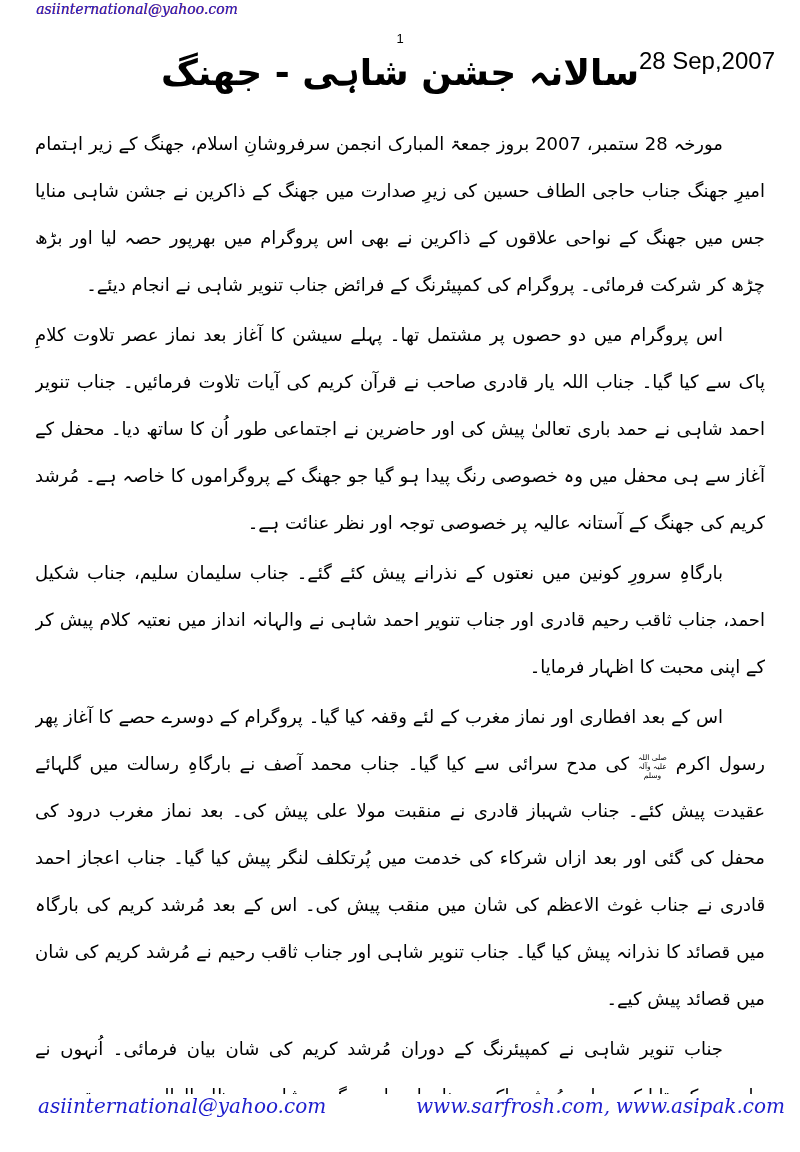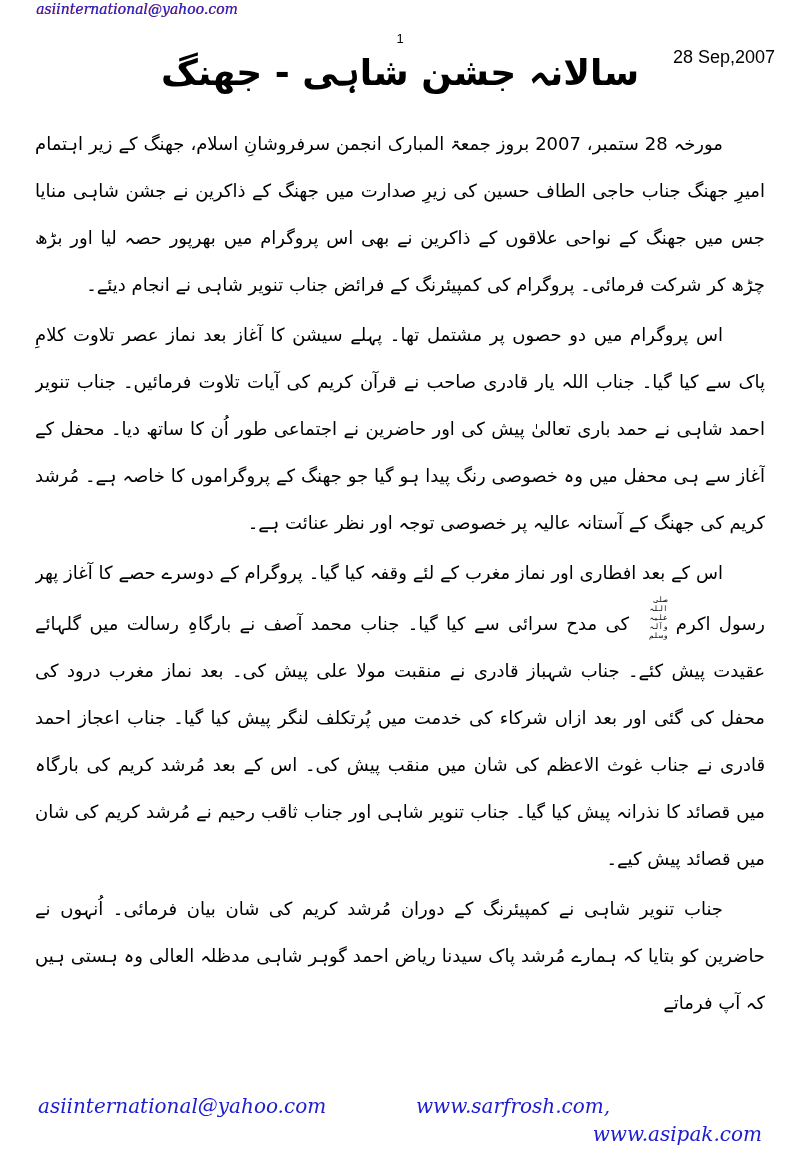--- a/index.html
+++ b/index.html
@@ -45,21 +45,21 @@
     left: 0;
     right: 0;
     text-align: center;
     font-size: 13px;
     font-family: "Liberation Sans", sans-serif;
   }
   .doc-date {
     position: absolute;
     top: 47px;
     right: 25px;
-    font-size: 18px;
+    font-size: 24px;
     font-family: "Liberation Sans", sans-serif;
     color: #000000;
   }
   .doc-title {
     position: absolute;
     top: 52px;
     left: 0;
     right: 0;
     margin: 0;
     text-align: center;
@@ -84,25 +84,24 @@
   }
   .doc-body p {
     margin: 0 0 3px 0;
     text-indent: 42px;
   }
   .honorific {
     display: inline-block;
     width: 30px;
     font-size: 7.5px;
     line-height: 1.2;
-    text-align: right;
+    text-align: center;
     vertical-align: -8px;
     white-space: normal;
     text-indent: 0;
-    font-family: Liberation Mono, monospace;
   }
 
   
   .footer {
     position: absolute;
     left: 0;
     right: 0;
     bottom: 28px;
     height: 30px;
     background: #ffffff;
@@ -110,41 +109,42 @@
   .footer-link {
     position: absolute;
     font-family: "DejaVu Serif", serif;
     font-style: italic;
     font-size: 20px;
     color: #1c1ccd;
     white-space: nowrap;
   }
   .footer-email   { left: 38px; }
   .footer-sarfrosh{ left: 416px; }
-  .footer-asipak  { right: 38px; margin-top: 28px; }
+  .footer-asipak  { right: 15px; }
 </style>
 </head>
 <body>
 
 <div class="page">
 
   <div class="header-email">asiinternational@yahoo.com</div>
 
 
   <div class="page-number">1</div>
 
   <div class="doc-date">28 Sep,2007</div>
 
   <h1 class="doc-title">سالانہ جشن شاہی - جھنگ</h1>
 
   <div class="doc-body">
     <p>مورخہ 28 ستمبر، 2007 بروز جمعۃ المبارک انجمن سرفروشانِ اسلام، جھنگ کے زیر اہتمام امیرِ جھنگ جناب حاجی الطاف حسین کی زیرِ صدارت میں جھنگ کے ذاکرین نے جشن شاہی منایا جس میں جھنگ کے نواحی علاقوں کے ذاکرین نے بھی اس پروگرام میں بھرپور حصہ لیا اور بڑھ چڑھ کر شرکت فرمائی۔ پروگرام کی کمپیئرنگ کے فرائض جناب تنویر شاہی نے انجام دیئے۔</p>
 
     <p>اس پروگرام میں دو حصوں پر مشتمل تھا۔ پہلے سیشن کا آغاز بعد نماز عصر تلاوت کلامِ پاک سے کیا گیا۔ جناب اللہ یار قادری صاحب نے قرآن کریم کی آیات تلاوت فرمائیں۔ جناب تنویر احمد شاہی نے حمد باری تعالیٰ پیش کی اور حاضرین نے اجتماعی طور اُن کا ساتھ دیا۔ محفل کے آغاز سے ہی محفل میں وہ خصوصی رنگ پیدا ہو گیا جو جھنگ کے پروگراموں کا خاصہ ہے۔ مُرشد کریم کی جھنگ کے آستانہ عالیہ پر خصوصی توجہ اور نظر عنائت ہے۔</p>
 
+    <p>بارگاہِ سرورِ کونین میں نعتوں کے نذرانے پیش کئے گئے۔ جناب سلیمان سلیم، جناب شکیل احمد، جناب ثاقب رحیم قادری اور جناب تنویر احمد شاہی نے والہانہ انداز میں نعتیہ کلام پیش کر کے اپنی محبت کا اظہار فرمایا۔</p>
 
     <p><span>اس کے بعد افطاری اور نماز مغرب کے لئے وقفہ کیا گیا۔ پروگرام کے دوسرے حصے کا آغاز پھر رسول اکرم</span> <span class="honorific">صلی اللہ علیہ وآلہ وسلم</span> <span>کی مدح سرائی سے کیا گیا۔ جناب محمد آصف نے بارگاہِ رسالت میں گلہائے عقیدت پیش کئے۔ جناب شہباز قادری نے منقبت مولا علی پیش کی۔ بعد نماز مغرب درود کی محفل کی گئی اور بعد ازاں شرکاء کی خدمت میں پُرتکلف لنگر پیش کیا گیا۔ جناب اعجاز احمد قادری نے جناب غوث الاعظم کی شان میں منقب پیش کی۔ اس کے بعد مُرشد کریم کی بارگاہ میں قصائد کا نذرانہ پیش کیا گیا۔ جناب تنویر شاہی اور جناب ثاقب رحیم نے مُرشد کریم کی شان میں قصائد پیش کیے۔</span></p>
 
     <p>جناب تنویر شاہی نے کمپیئرنگ کے دوران مُرشد کریم کی شان بیان فرمائی۔ اُنہوں نے حاضرین کو بتایا کہ ہمارے مُرشد پاک سیدنا ریاض احمد گوہر شاہی مدظلہ العالی وہ ہستی ہیں کہ آپ فرماتے</p>
   </div>
 
   <div class="footer">
     <div class="footer-link footer-email">asiinternational@yahoo.com</div>
     <div class="footer-link footer-sarfrosh">www.sarfrosh.com,</div>
     <div class="footer-link footer-asipak">www.asipak.com</div>

